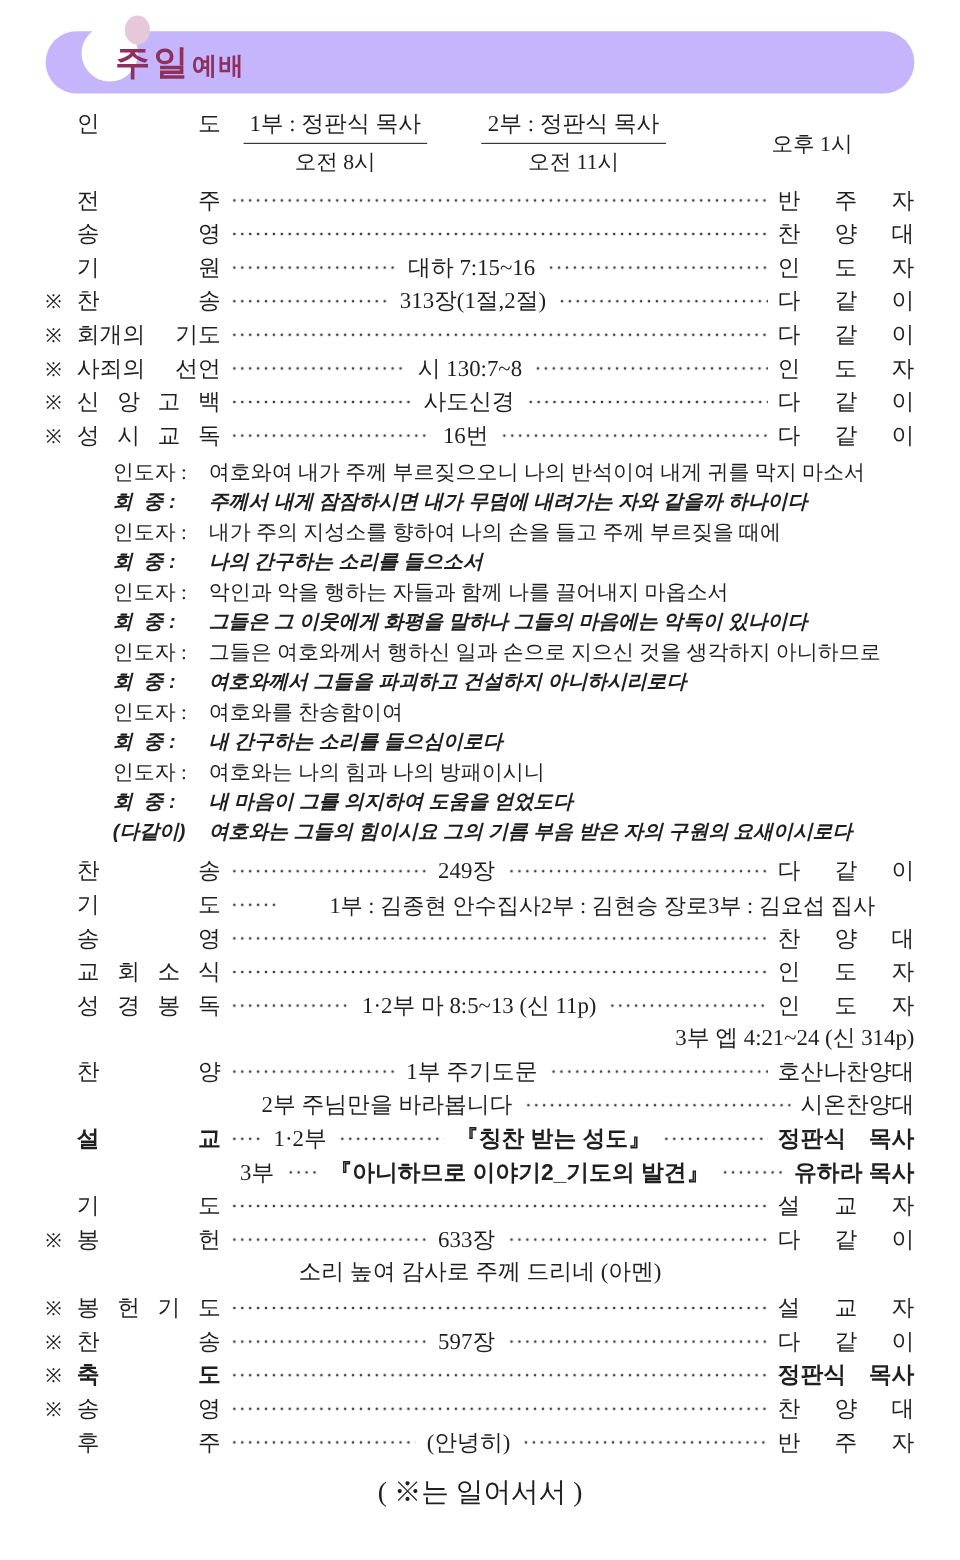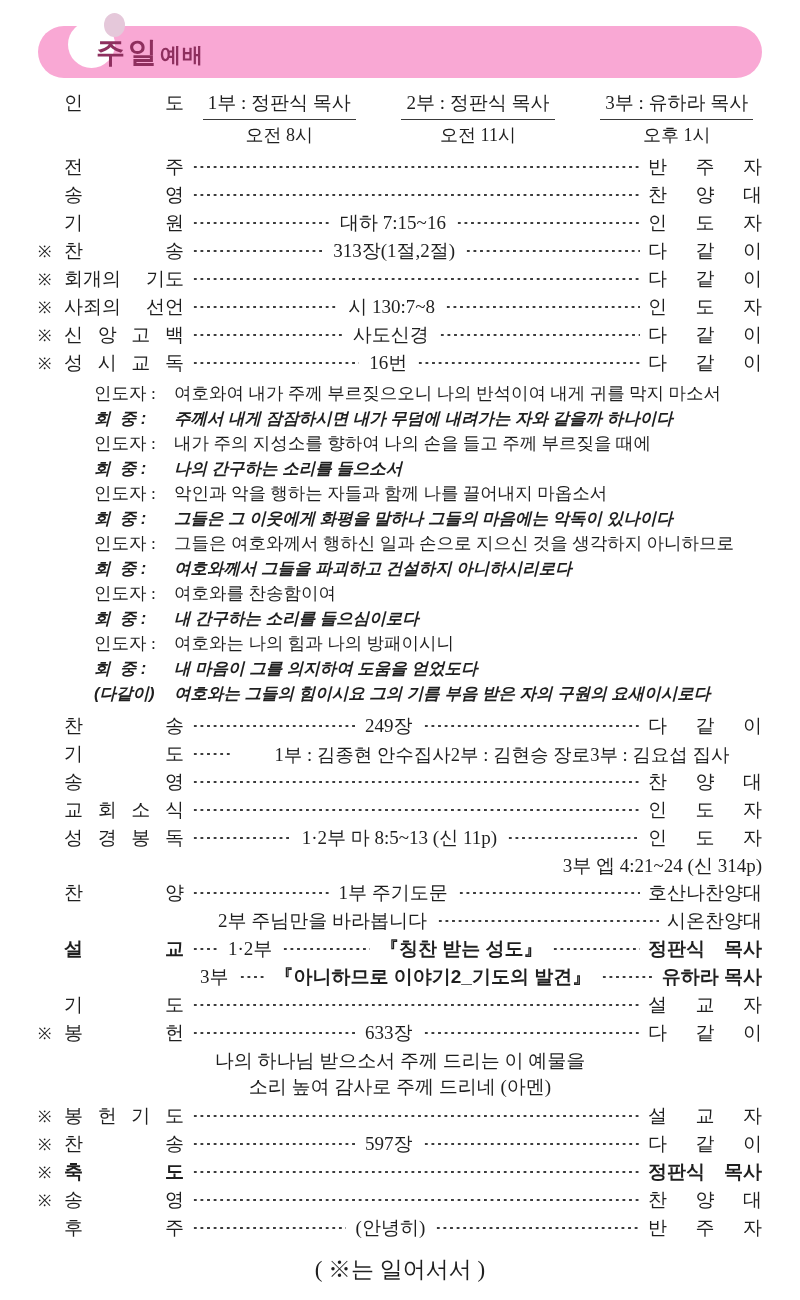--- a/index.html
+++ b/index.html
@@ -7,21 +7,21 @@
     width:800px; height:1300px;
     font-family:"Liberation Serif", serif;
     color:#1f1f1f;
     -webkit-font-smoothing:antialiased;
   }
   .page { padding:26px 38px 0 38px; }
 
   
   .banner {
     position:relative; height:52px;
-    background:#f9a8d4;
+    background:#c4b5fd;
     border-radius:28px;
     margin-bottom:12px;
   }
   .circle-big {
     position:absolute; left:30px; top:-5px;
     width:47px; height:47px; border-radius:50%;
     background:#ffffff; z-index:1;
   }
   .circle-small {
     position:absolute; left:66px; top:-13px;
@@ -102,21 +102,20 @@
     <div class="lcols">
       <div class="lcol">
         <div><span class="lpart">1부 : 정판식 목사</span></div>
         <div class="ltime">오전 8시</div>
       </div>
       <div class="lcol">
         <div><span class="lpart">2부 : 정판식 목사</span></div>
         <div class="ltime">오전 11시</div>
       </div>
       <div class="lcol">
-        <div><span class="lpart">3부 : 유하라 목사</span></div>
         <div class="ltime">오후 1시</div>
       </div>
     </div>
   </div>
 
   <div class="srow">
     <span class="star"></span>
     <span class="lbl">전 주</span>
     <span class="dots"></span>
     <span class="role">반 주 자</span>
@@ -308,21 +307,20 @@
   </div>
   <div class="srow">
     <span class="star">※</span>
     <span class="lbl">봉 헌</span>
     <span class="dots l"></span>
     <span class="ctr">633장</span>
     <span class="dots"></span>
     <span class="role">다 같 이</span>
   </div>
   <div class="hymn">
-    <div>나의 하나님 받으소서 주께 드리는 이 예물을</div>
     <div>소리 높여 감사로 주께 드리네 (아멘)</div>
   </div>
   <div class="srow">
     <span class="star">※</span>
     <span class="lbl">봉 헌 기 도</span>
     <span class="dots"></span>
     <span class="role">설 교 자</span>
   </div>
   <div class="srow">
     <span class="star">※</span>

